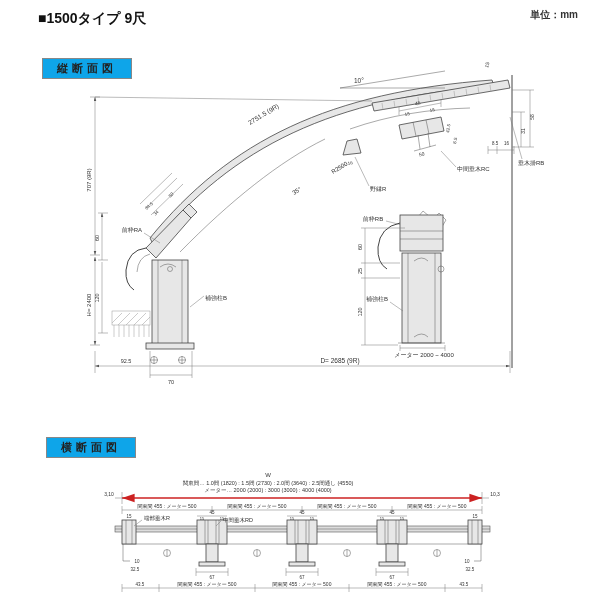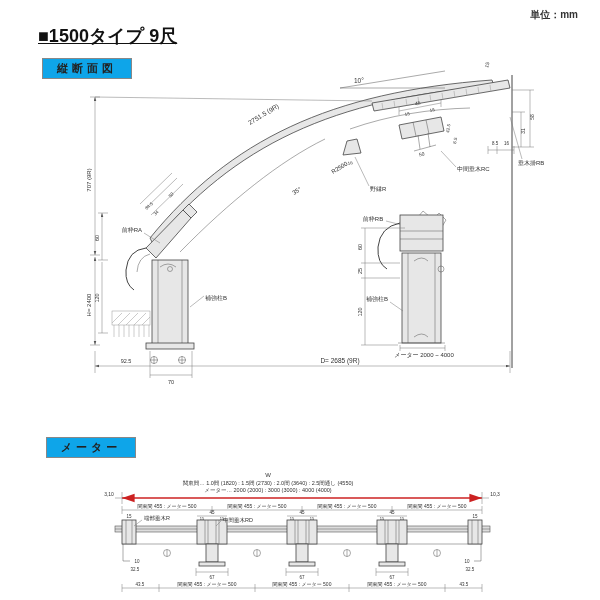--- a/index.html
+++ b/index.html
@@ -1,37 +1,37 @@
 <!DOCTYPE html>
 <html><head>
 <meta charset="utf-8">
 <style>
   html,body{margin:0;padding:0;background:#ffffff;}
   body{width:600px;height:600px;position:relative;font-family:"Liberation Sans",sans-serif;color:#222;overflow:hidden;}
-  .page-title{position:absolute;left:38px;top:24px;font-size:18px;font-weight:bold;color:#111;text-decoration:underline;}
+  .page-title{position:absolute;left:38px;top:10px;font-size:14px;font-weight:bold;color:#111;}
   .unit-note{position:absolute;right:22px;top:8px;font-size:10px;color:#333;font-weight:bold;}
   .sec-label{position:absolute;border:1px solid #888;background:#0ea5e9;font-size:11px;font-weight:bold;
              width:88px;text-align:center;padding:2px 0;letter-spacing:4px;color:#222;}
   .sec-label.long{left:42px;top:58px;}
   .sec-label.cross{left:46px;top:437px;}
   svg{position:absolute;}
   svg text{font-family:"Liberation Sans",sans-serif;fill:#333;}
   .obj{stroke:#444;stroke-width:1;fill:none;}
   .obj-thin{stroke:#555;stroke-width:0.5;fill:none;}
   .fillp{fill:#e7e7e7;stroke:#444;stroke-width:0.8;}
   .dim{stroke:#777;stroke-width:0.5;fill:none;}
   .hatch{stroke:#999;stroke-width:0.5;fill:none;}
 </style>
 </head>
 <body>
 
 <div class="page-title">■1500タイプ 9尺</div>
 <div class="unit-note">単位：mm</div>
 <div class="sec-label long">縦断面図</div>
-<div class="sec-label cross">メーター</div>
+<div class="sec-label cross">横断面図</div>
 
 <svg style="left:20px;top:55px;" width="560" height="350" viewBox="0 0 560 350">
   <defs>
     <marker id="ma" markerWidth="9" markerHeight="8" refX="8" refY="3" orient="auto-start-reverse">
       <path d="M0,0.5 L8,3 L0,5.5 Z" fill="#555"></path>
     </marker>
   </defs>
 
   <g>
     <path class="fillp" d="M130,183 C210,85 310,37 472,25 L474,31 C313,43 213,91 133,189 Z"></path>

